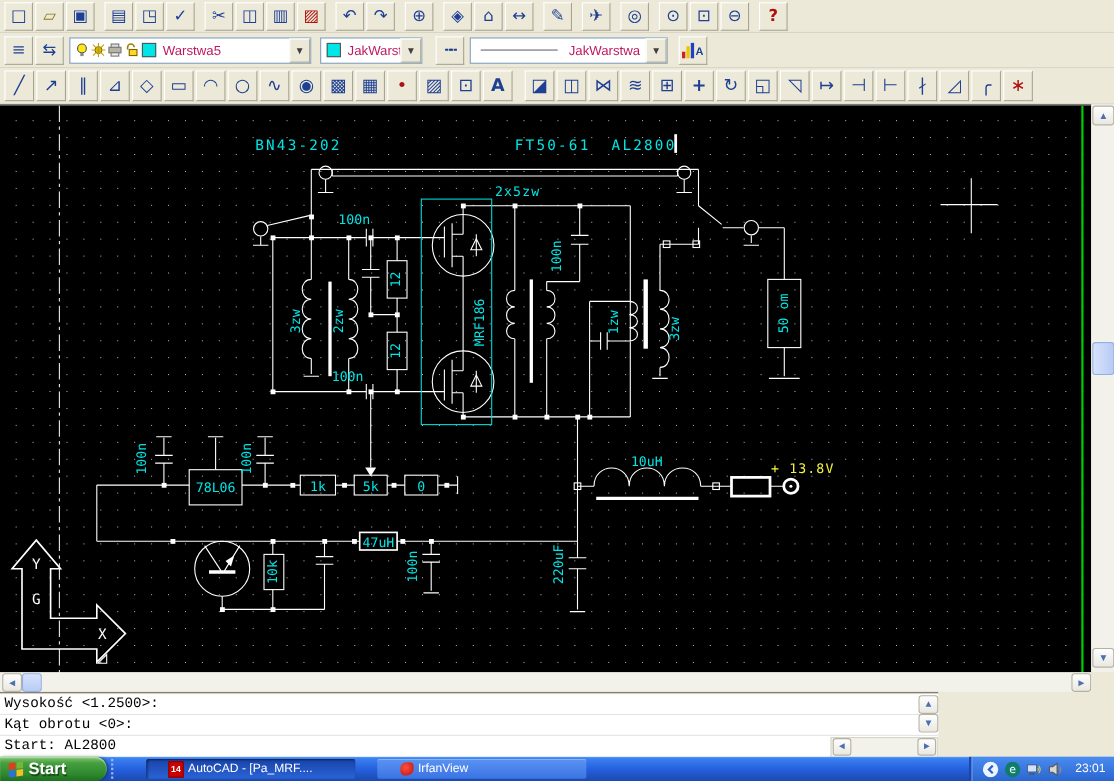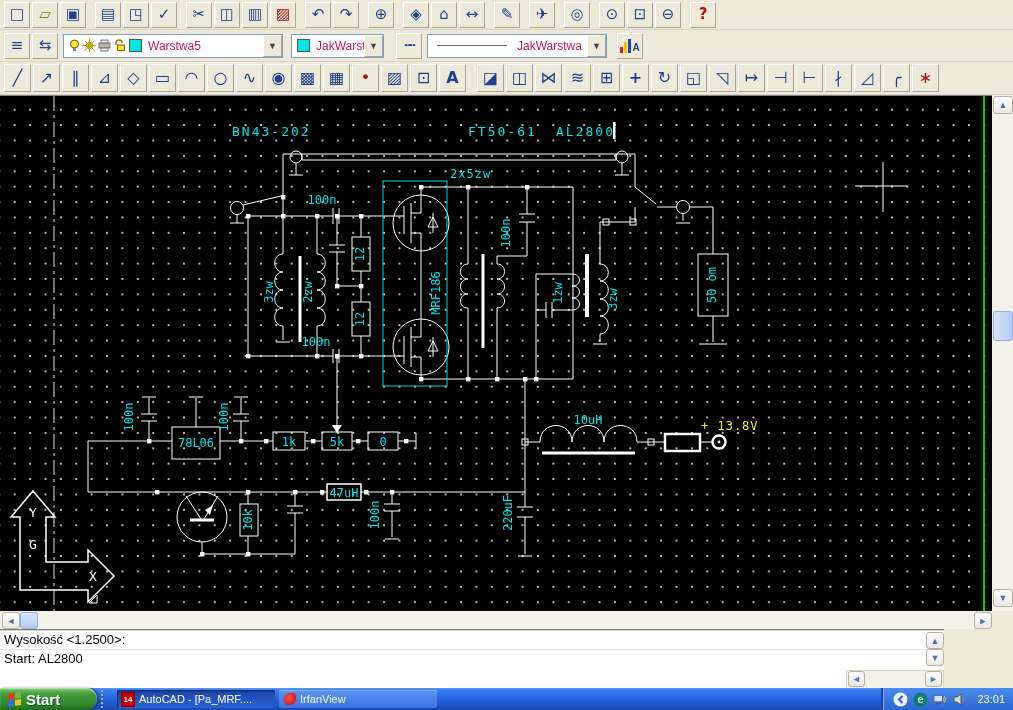--- a/index.html
+++ b/index.html
@@ -41,39 +41,39 @@
   .xpsb{position:absolute;background:#f3f2ea;}
   #vscroll{top:95px;left:992px;width:21px;height:516px;}
   #hscroll{top:611px;left:0;width:992px;height:18px;}
   .sbtn{position:absolute;background:linear-gradient(#fefefe,#e9e8e0);border:1px solid #b5b2a5;
         border-radius:3px;color:#4e6fb0;font-size:9px;display:flex;align-items:center;justify-content:center;}
   .sthumb{position:absolute;background:linear-gradient(90deg,#d7e2fc,#b9cbf5);
           border:1px solid #93aee4;border-radius:3px;}
   #hscroll .sthumb{background:linear-gradient(#d7e2fc,#b9cbf5);}
   #corner{position:absolute;top:611px;left:992px;width:21px;height:18px;background:#ece9d8;}
   
-  #cmd{position:absolute;top:629px;left:0;width:944px;height:59px;background:#fff;
-       border-top:2px groove #d6d2c2;font-family:Liberation Sans, sans-serif;font-size:13px;color:#000;}
+  #cmd{position:absolute;top:629px;left:0;width:853px;height:59px;background:#fff;
+       border-top:2px groove #d6d2c2;font-family:Liberation Mono, monospace;font-size:13px;color:#000;}
   .cline{height:18px;line-height:18px;padding-left:4px;border-bottom:1px solid #e4e4e4;white-space:pre;}
   #cmdvs{position:absolute;top:1px;right:0;width:18px;height:36px;}
   #cmdhs{position:absolute;top:39px;right:0;width:96px;height:18px;background:#f3f2ea;border:1px solid #d8d4c8;}
   
   #taskbar{position:absolute;top:688px;left:0;width:1013px;height:22px;
            background:linear-gradient(#5b9af9 0%,#3a80f0 8%,#245edc 55%,#1c49ae 100%);display:flex;align-items:center;}
   #startbtn{width:97px;height:22px;border-radius:0 11px 11px 0;
             background:linear-gradient(#8cc97e 0%,#46a03f 25%,#2f8a2e 70%,#1e6f1f 100%);
             box-shadow:inset 0 1px 1px #b8e3a8, 2px 0 3px rgba(0,0,0,.35);
             display:flex;align-items:center;gap:5px;padding-left:8px;box-sizing:border-box;}
   #startbtn .slabel{color:#fff;font-weight:bold;font-size:15px;
                     text-shadow:1px 1px 1px rgba(0,0,0,.5);}
   .flag{width:13px;height:13px;display:grid;grid-template-columns:6px 6px;grid-template-rows:6px 6px;gap:1px;transform:skewY(-8deg);}
   .flag i{display:block;}
   .qsep{width:10px;height:18px;margin-left:4px;border-left:2px dotted #9db9f0;}
-  .task{height:18px;width:150px;margin-left:4px;border-radius:2px;display:flex;align-items:center;gap:4px;
-        padding:0 4px;color:#fff;font-size:11px;white-space:nowrap;overflow:hidden;}
+  .task{height:18px;width:150px;margin-left:20px;border-radius:2px;display:flex;align-items:center;gap:4px;
+        padding:0 20px;color:#fff;font-size:11px;white-space:nowrap;overflow:hidden;}
   .task.active{background:linear-gradient(#1a44a8,#2a63d8);box-shadow:inset 1px 1px 2px rgba(0,0,0,.55);}
   .task.normal{background:linear-gradient(#5b93f2,#3a74e4);box-shadow:inset 0 1px 0 #86b2f8;}
   .ticon{width:13px;height:13px;flex:none;display:flex;align-items:center;justify-content:center;}
   .acadic{background:#c00;color:#fff;font-size:8px;font-weight:bold;border:1px solid #800;line-height:11px;width:12px;text-align:center;}
   .irfic{background:radial-gradient(circle at 40% 40%, #ff5040, #c01008);border-radius:45% 30% 50% 35%;width:12px;height:12px;}
   #tray{margin-left:auto;height:22px;display:flex;align-items:center;gap:5px;padding:0 8px 0 10px;
         background:linear-gradient(#4a8cf0,#2a65d0);border-left:2px solid #1b46a8;box-shadow:inset 1px 0 0 #7fa8ef;}
   #tray .clock{color:#fff;font-size:11px;margin-left:4px;}
   .trayic{width:15px;height:15px;display:flex;align-items:center;justify-content:center;}
 </style>
@@ -513,20 +513,21 @@
 
   <div id="hscroll" class="xpsb">
     <div class="sbtn" style="top:1px;left:2px;width:16px;height:15px;">◄</div>
     <div class="sthumb" style="top:1px;left:20px;width:16px;height:15px;"></div>
     <div class="sbtn" style="top:1px;left:974px;width:16px;height:15px;">►</div>
   </div>
   <div id="corner"></div>
 
   <div id="cmd">
     <div class="cline">Wysokość &lt;1.2500&gt;:</div>
+    <div class="cline">Kąt obrotu &lt;0&gt;:</div>
     <div class="cline" style="border-bottom:none;">Start: AL2800</div>
     <div id="cmdvs">
       <div class="sbtn" style="top:0;left:0;width:16px;height:15px;">▲</div>
       <div class="sbtn" style="top:17px;left:0;width:16px;height:15px;">▼</div>
     </div>
     <div id="cmdhs">
       <div class="sbtn" style="top:0px;left:1px;width:15px;height:14px;">◄</div>
       <div class="sbtn" style="top:0px;left:78px;width:15px;height:14px;">►</div>
     </div>
   </div>

